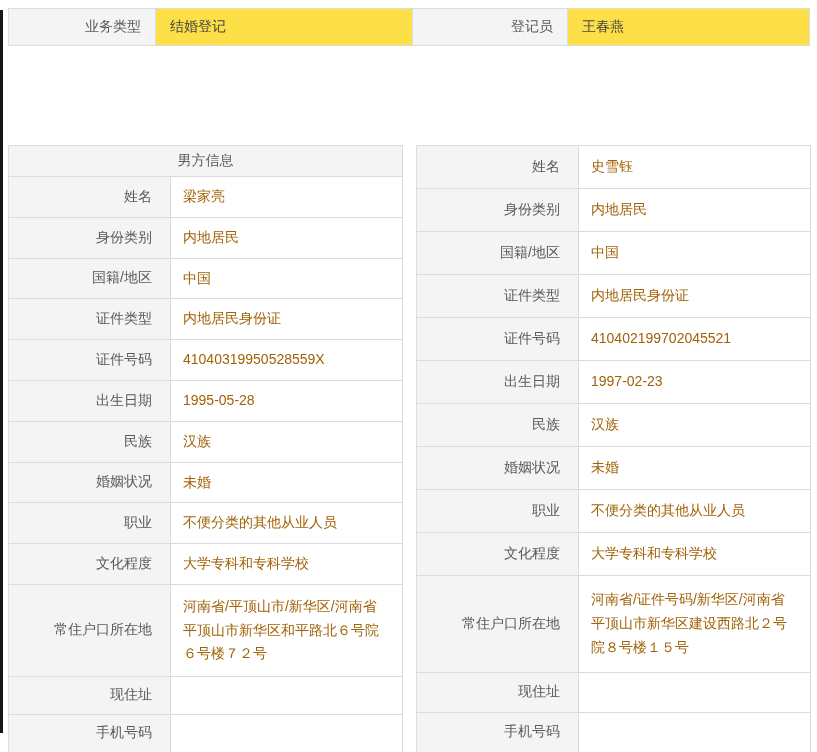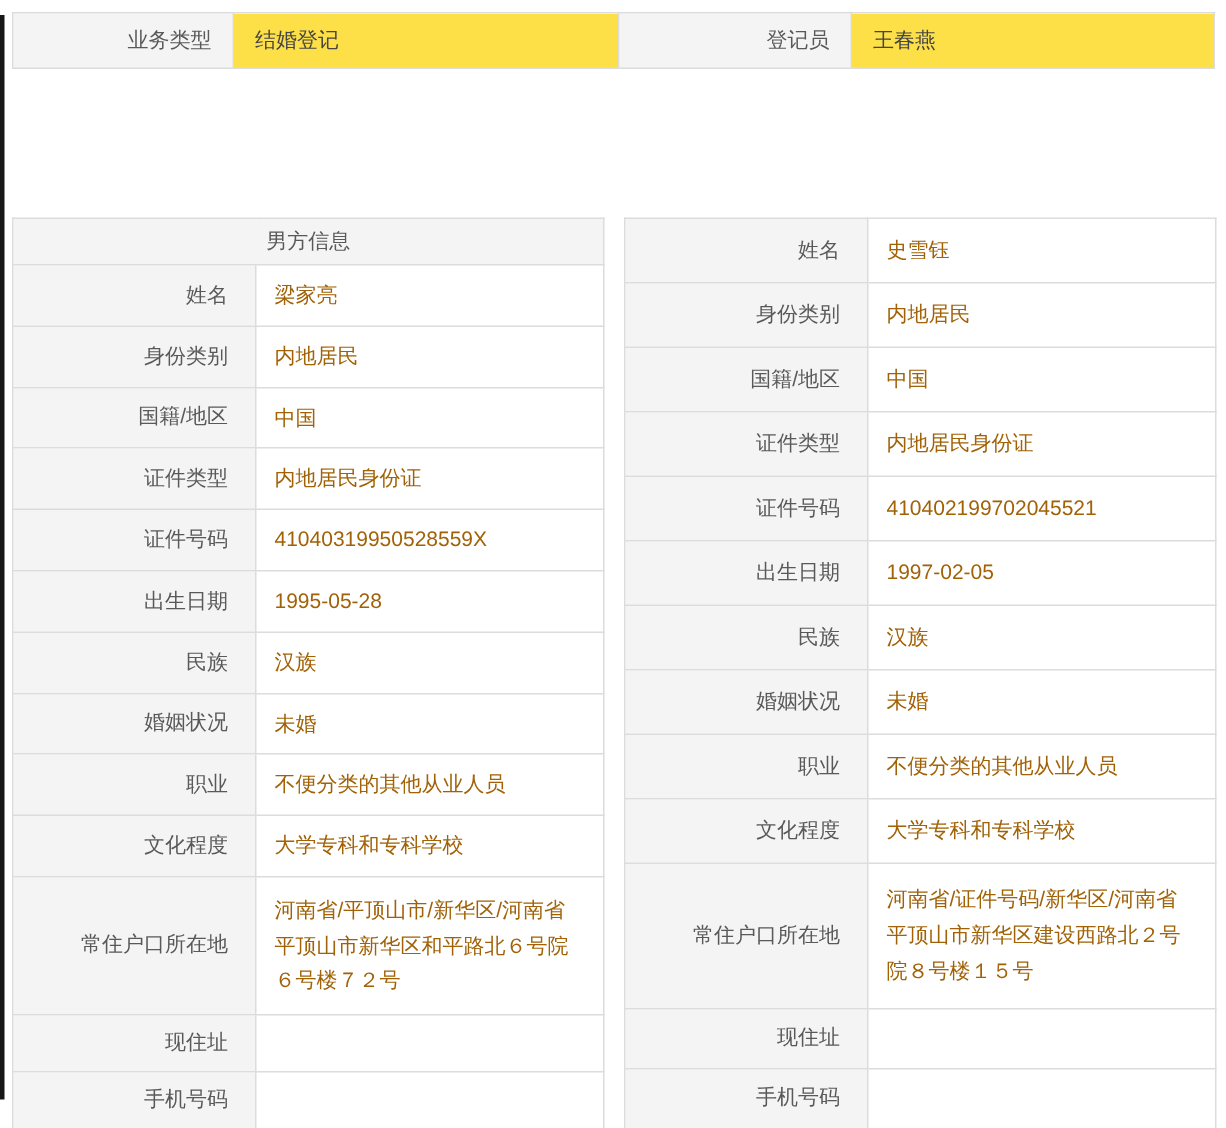--- a/index.html
+++ b/index.html
@@ -158,21 +158,21 @@
       <tr>
         <td class="plbl">证件类型</td>
         <td class="pval">内地居民身份证</td>
       </tr>
       <tr>
         <td class="plbl">证件号码</td>
         <td class="pval">410402199702045521</td>
       </tr>
       <tr>
         <td class="plbl">出生日期</td>
-        <td class="pval">1997-02-05</td>
+        <td class="pval">1997-02-23</td>
       </tr>
       <tr>
         <td class="plbl">民族</td>
         <td class="pval">汉族</td>
       </tr>
       <tr>
         <td class="plbl">婚姻状况</td>
         <td class="pval">未婚</td>
       </tr>
       <tr>

